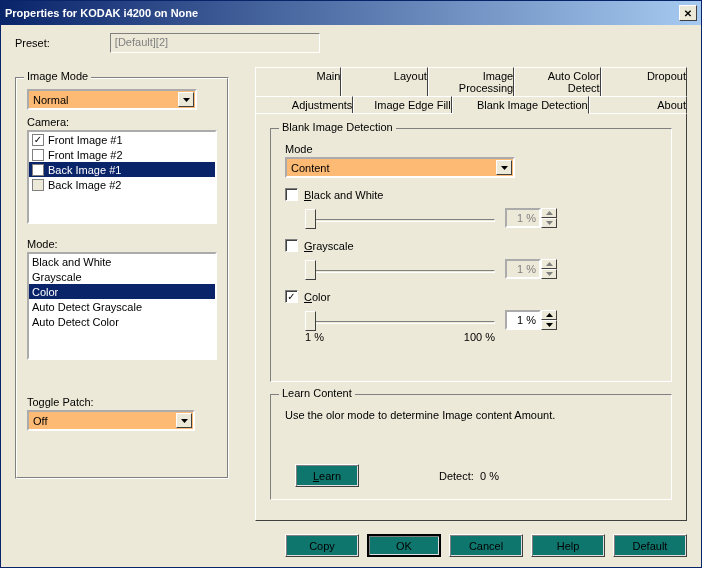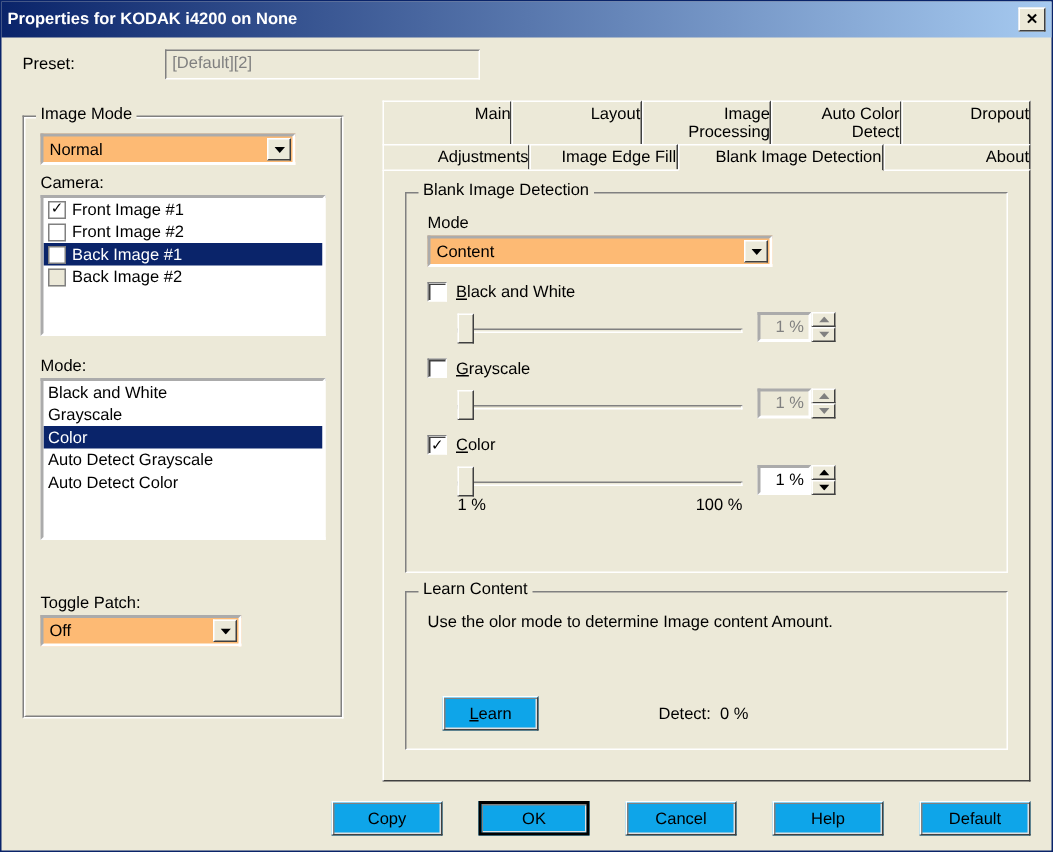--- a/index.html
+++ b/index.html
@@ -58,24 +58,24 @@
   .spin .b { flex:1; background:#ece9d8; border:1px solid #fff; border-right-color:#404040; border-bottom-color:#404040; display:flex; align-items:center; justify-content:center; }
   .spin .b svg{width:7px;height:4px;}
 
   .check-row { display:flex; align-items:center; gap:6px; margin-top:10px; }
   .wincheck { width:13px; height:13px; border:1px solid #808080; background:#fff; border-right-color:#fff; border-bottom-color:#fff; box-shadow: inset 1px 1px 0 #404040; display:inline-flex; align-items:center; justify-content:center; }
   .wincheck.checked::after { content:"✓"; font-size:10px; }
   .u { text-decoration: underline; }
 
   .ticks { display:flex; justify-content:space-between; width:190px; margin-left:20px; font-size:11px; margin-top:-2px; }
 
-  .button { height: 23px; background:#0ea5e9; border:1px solid #fff; border-right-color:#404040; border-bottom-color:#404040; box-shadow: 1px 1px 0 #808080 inset, -1px -1px 0 #dfdfdf inset; cursor:pointer; display:inline-flex; align-items:center; justify-content:center; padding:0 4px; }
+  .button { height: 23px; background:#0f766e; border:1px solid #fff; border-right-color:#404040; border-bottom-color:#404040; box-shadow: 1px 1px 0 #808080 inset, -1px -1px 0 #dfdfdf inset; cursor:pointer; display:inline-flex; align-items:center; justify-content:center; padding:0 4px; }
   .button.default { border:2px solid #000; }
 
-  .bottom-buttons { position:absolute; bottom:10px; right:14px; display:flex; gap:24px; }
+  .bottom-buttons { position:absolute; bottom:10px; right:14px; display:flex; gap:8px; }
   .bottom-buttons .button { width:74px; }
 </style>
 </head>
 <body>
 
 <div class="window">
   <div class="titlebar">
     <span class="title">Properties for KODAK i4200 on None</span>
     <div class="close">✕</div>
   </div>
@@ -119,21 +119,21 @@
         <div class="sublabel" style="margin-top:14px;">Mode:</div>
         <div class="listbox" id="mode-list" style="height:108px;">
             <div class="listitem">Black and White</div>
             <div class="listitem">Grayscale</div>
             <div class="listitem sel">Color</div>
             <div class="listitem">Auto Detect Grayscale</div>
             <div class="listitem">Auto Detect Color</div>
           </div>
 
         <div class="sublabel" style="margin-top:36px;">Toggle Patch:</div>
-        <div class="combo" style="width:134px;">
+        <div class="combo" style="width:168px;">
           <span>Off</span>
           <div class="btn">
               <svg viewBox="0 0 7 4">
                 <path d="M0 0 L7 0 L3.5 4 Z" fill="#000"></path>
               </svg>
             </div>
         </div>
       </div>
     </div>
 

